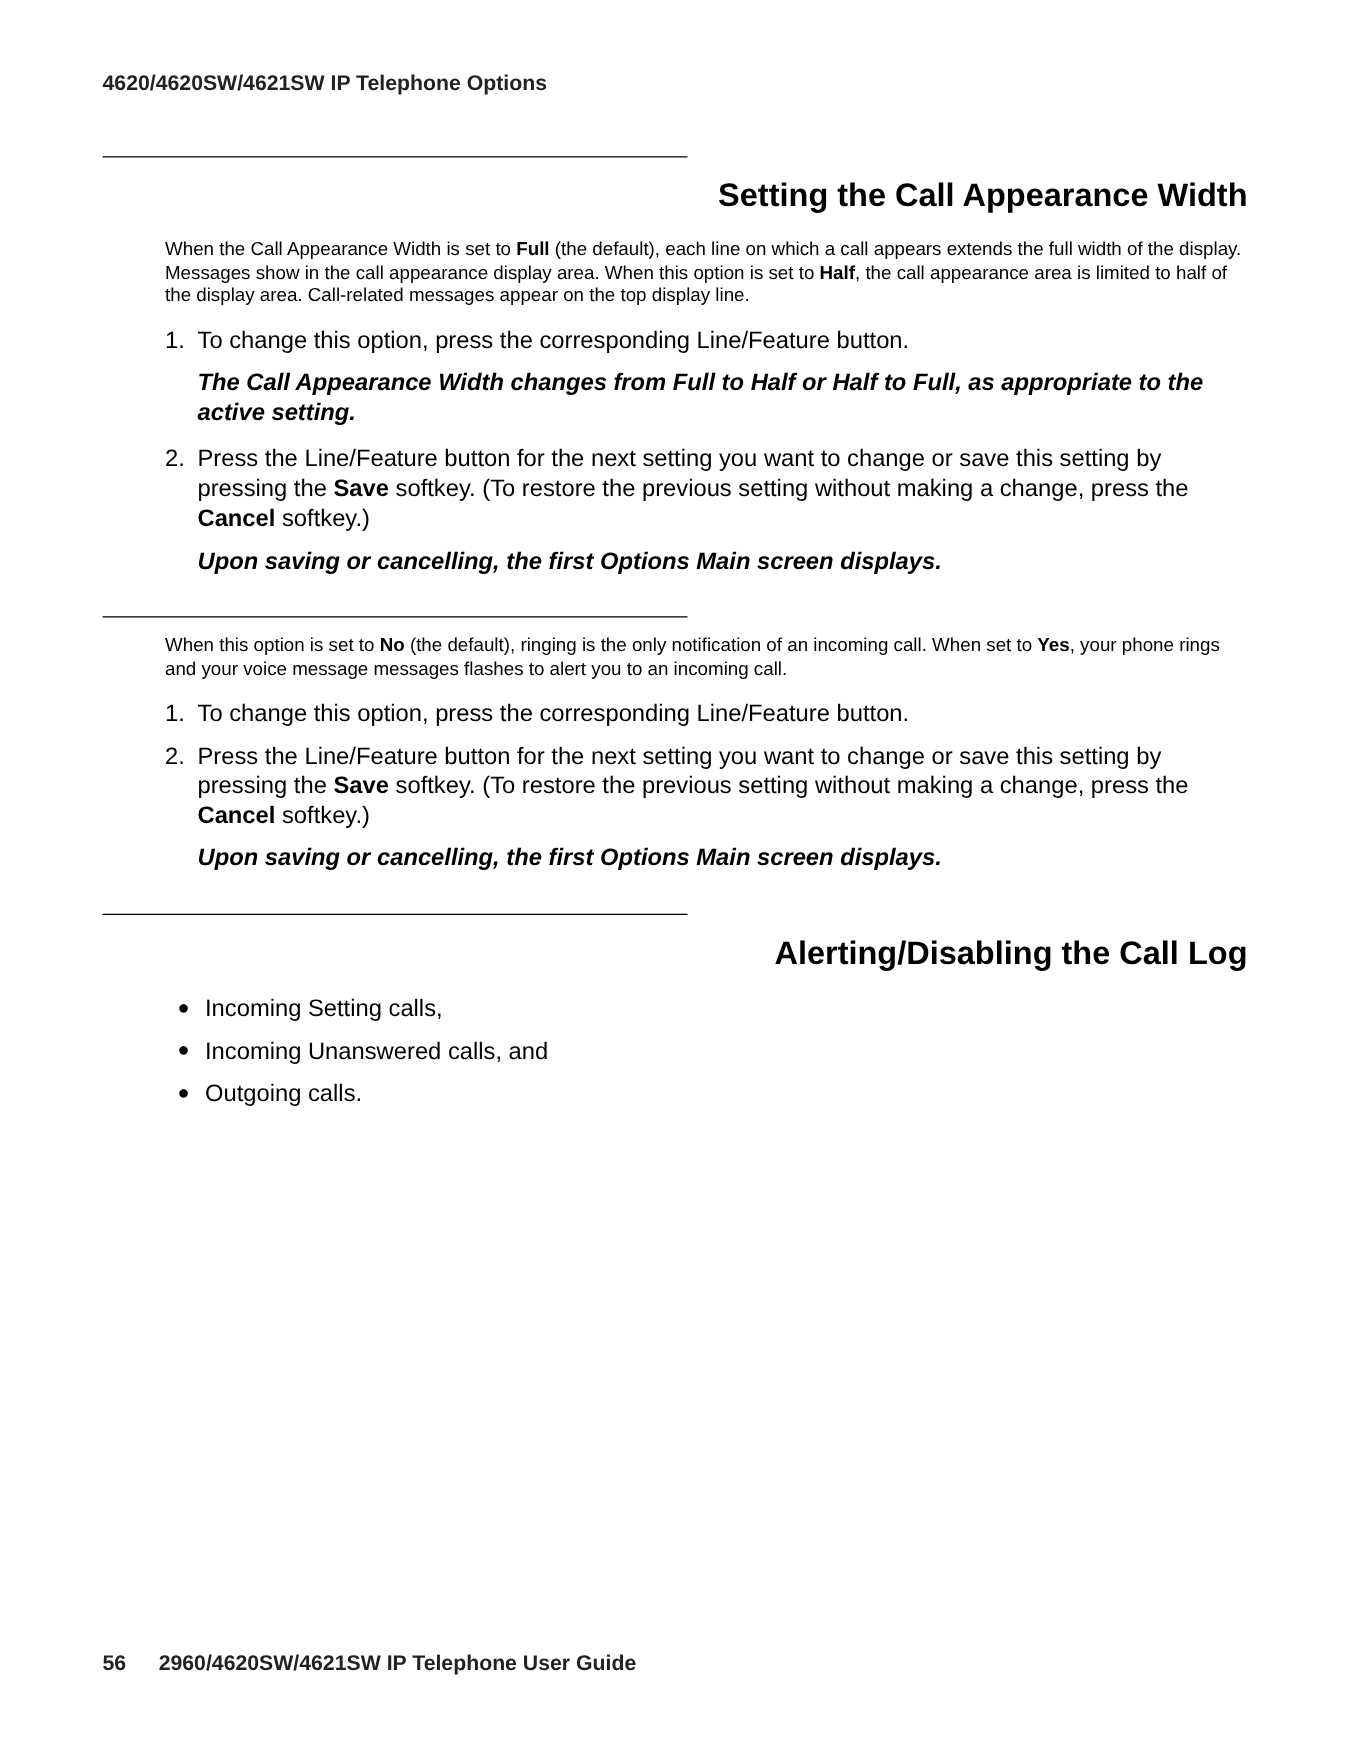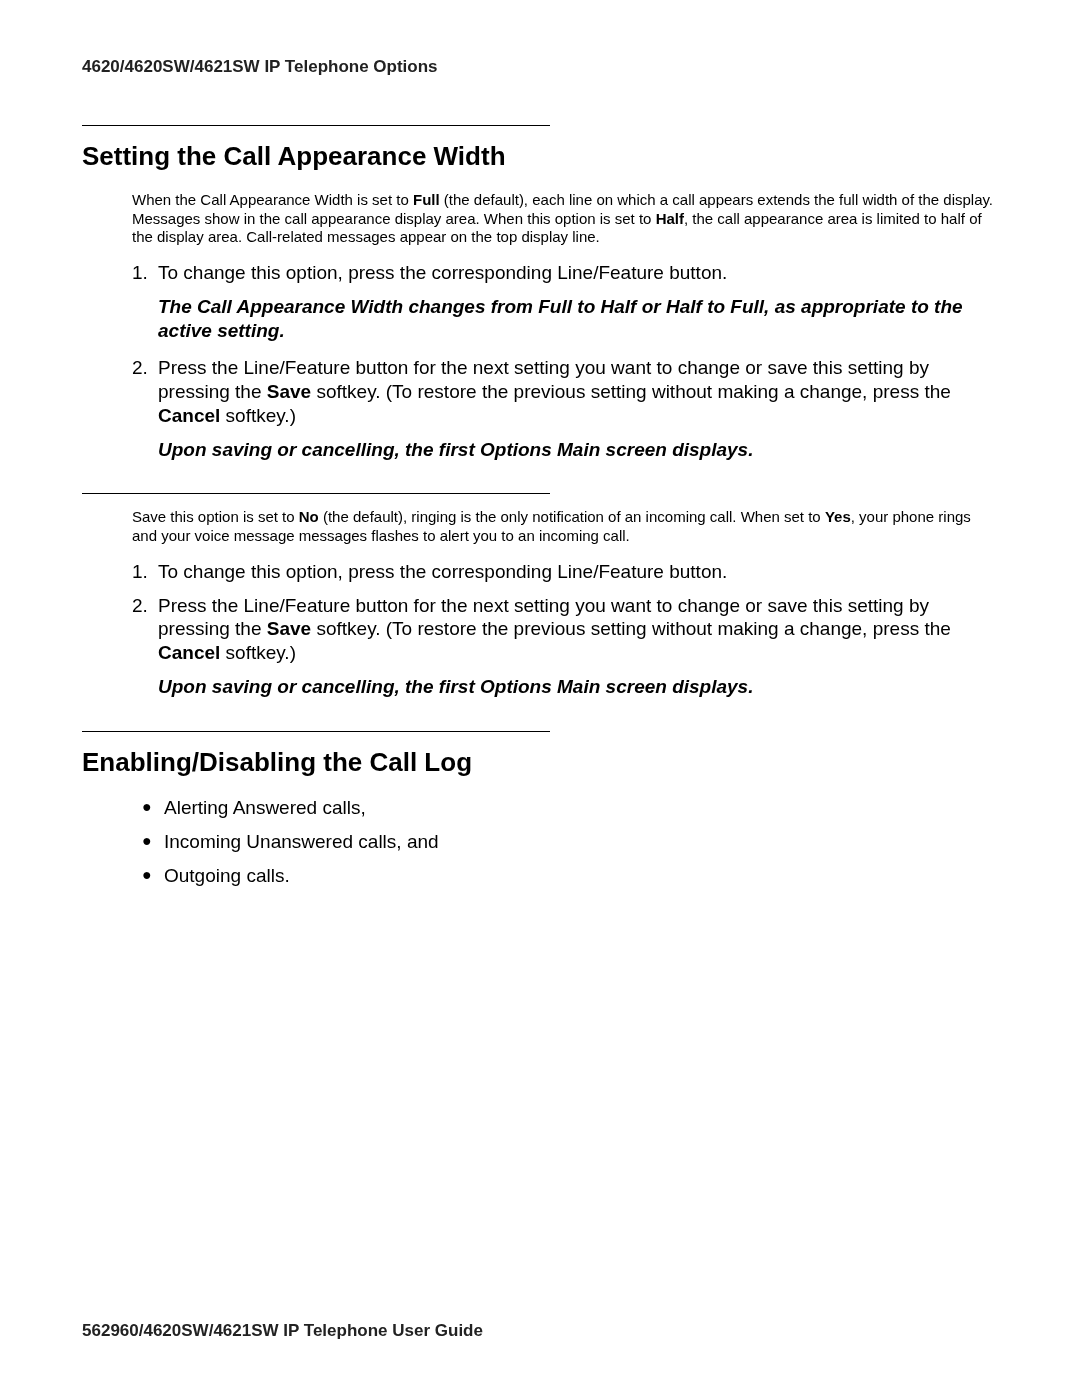--- a/index.html
+++ b/index.html
@@ -27,20 +27,21 @@
   .section-rule {
     border: none;
     border-top: 1.5px solid #000;
     width: 468px;
     margin: 18px 0 14px 0;
   }
   .h2 {
     font-weight: bold;
     font-size: 26px;
     margin: 0 0 18px 0;
+    text-align: right;
   }
   .body-indent {
     margin-left: 50px;
   }
   .para {
     font-size: 15px;
     margin: 0 0 14px 0;
   }
   .ol {
     margin-left: 50px;
@@ -78,21 +79,21 @@
   .ul .txt { flex: 1; }
   b { font-weight: bold; }
   .footer {
     position: absolute;
     bottom: 56px;
     left: 82px;
     font-size: 17px;
     font-weight: bold;
     color: #222;
   }
-  .footer .pn { margin-right: 0; }
+  .footer .pn { margin-right: 26px; }
   .sec { margin-bottom: 32px; }
 </style>
 </head>
 <body>
 
 <div class="page">
 
   <div class="running-header">4620/4620SW/4621SW IP Telephone Options</div>
 
   <div class="sec">
@@ -116,45 +117,45 @@
         </div>
       </div>
       <div class="result">Upon saving or cancelling, the first Options Main screen displays.</div>
     </div>
   </div>
 
   <div class="sec">
     <hr class="section-rule">
     <div class="body-indent">
       <p class="para">
-        <span>Save this option is set to </span><b>No</b><span> (the default), ringing is the only notification of an incoming call. When set to </span><b>Yes</b><span>, your phone rings and your voice message messages flashes to alert you to an incoming call.</span>
+        <span>When this option is set to </span><b>No</b><span> (the default), ringing is the only notification of an incoming call. When set to </span><b>Yes</b><span>, your phone rings and your voice message messages flashes to alert you to an incoming call.</span>
       </p>
     </div>
     <div class="ol">
       <div class="li">
         <div class="num">1.</div>
         <div class="txt">To change this option, press the corresponding Line/Feature button.</div>
       </div>
       <div class="li">
         <div class="num">2.</div>
         <div class="txt">
           <span>Press the Line/Feature button for the next setting you want to change or save this setting by pressing the </span><b>Save</b><span> softkey. (To restore the previous setting without making a change, press the </span><b>Cancel</b><span> softkey.)</span>
         </div>
       </div>
       <div class="result">Upon saving or cancelling, the first Options Main screen displays.</div>
     </div>
   </div>
 
   <div class="sec">
     <hr class="section-rule">
-    <div class="h2">Enabling/Disabling the Call Log</div>
+    <div class="h2">Alerting/Disabling the Call Log</div>
     <div class="ul">
       <div class="li">
         <div class="dot">●</div>
-        <div class="txt">Alerting Answered calls,</div>
+        <div class="txt">Incoming Setting calls,</div>
       </div>
       <div class="li">
         <div class="dot">●</div>
         <div class="txt">Incoming Unanswered calls, and</div>
       </div>
       <div class="li">
         <div class="dot">●</div>
         <div class="txt">Outgoing calls.</div>
       </div>
     </div>

